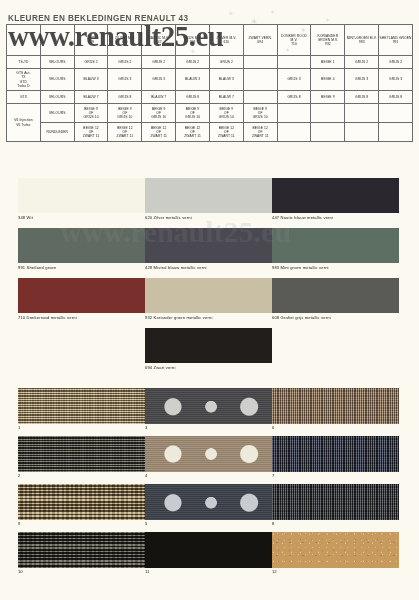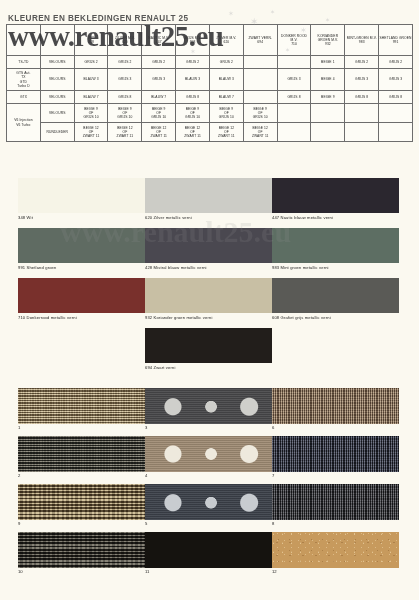--- a/index.html
+++ b/index.html
@@ -175,21 +175,21 @@
   .s1{left:228px;top:10px;} .s2{left:250px;top:16px;font-size:10px;}
   .s3{left:270px;top:8px;font-size:6px;} .s4{left:300px;top:26px;font-size:8px;}
   .s5{left:215px;top:34px;font-size:6px;} .s6{left:325px;top:16px;font-size:6px;}
   .s7{left:190px;top:48px;font-size:7px;} .s8{left:285px;top:46px;font-size:6px;}
 </style>
 </head>
 <body style="background: rgb(251, 249, 240);">
 
 <div class="page">
 
-  <div class="title">KLEUREN EN BEKLEDINGEN RENAULT 25</div>
+  <div class="title">KLEUREN EN BEKLEDINGEN RENAULT 43</div>
 
   <div class="tablewrap">
     <table class="spec">
       <thead>
         <tr>
           <td>
               <span class="multi"></span>
               <span class="multi">            </span>
               <span class="multi">            </span>
               <span class="multi">          </span>

